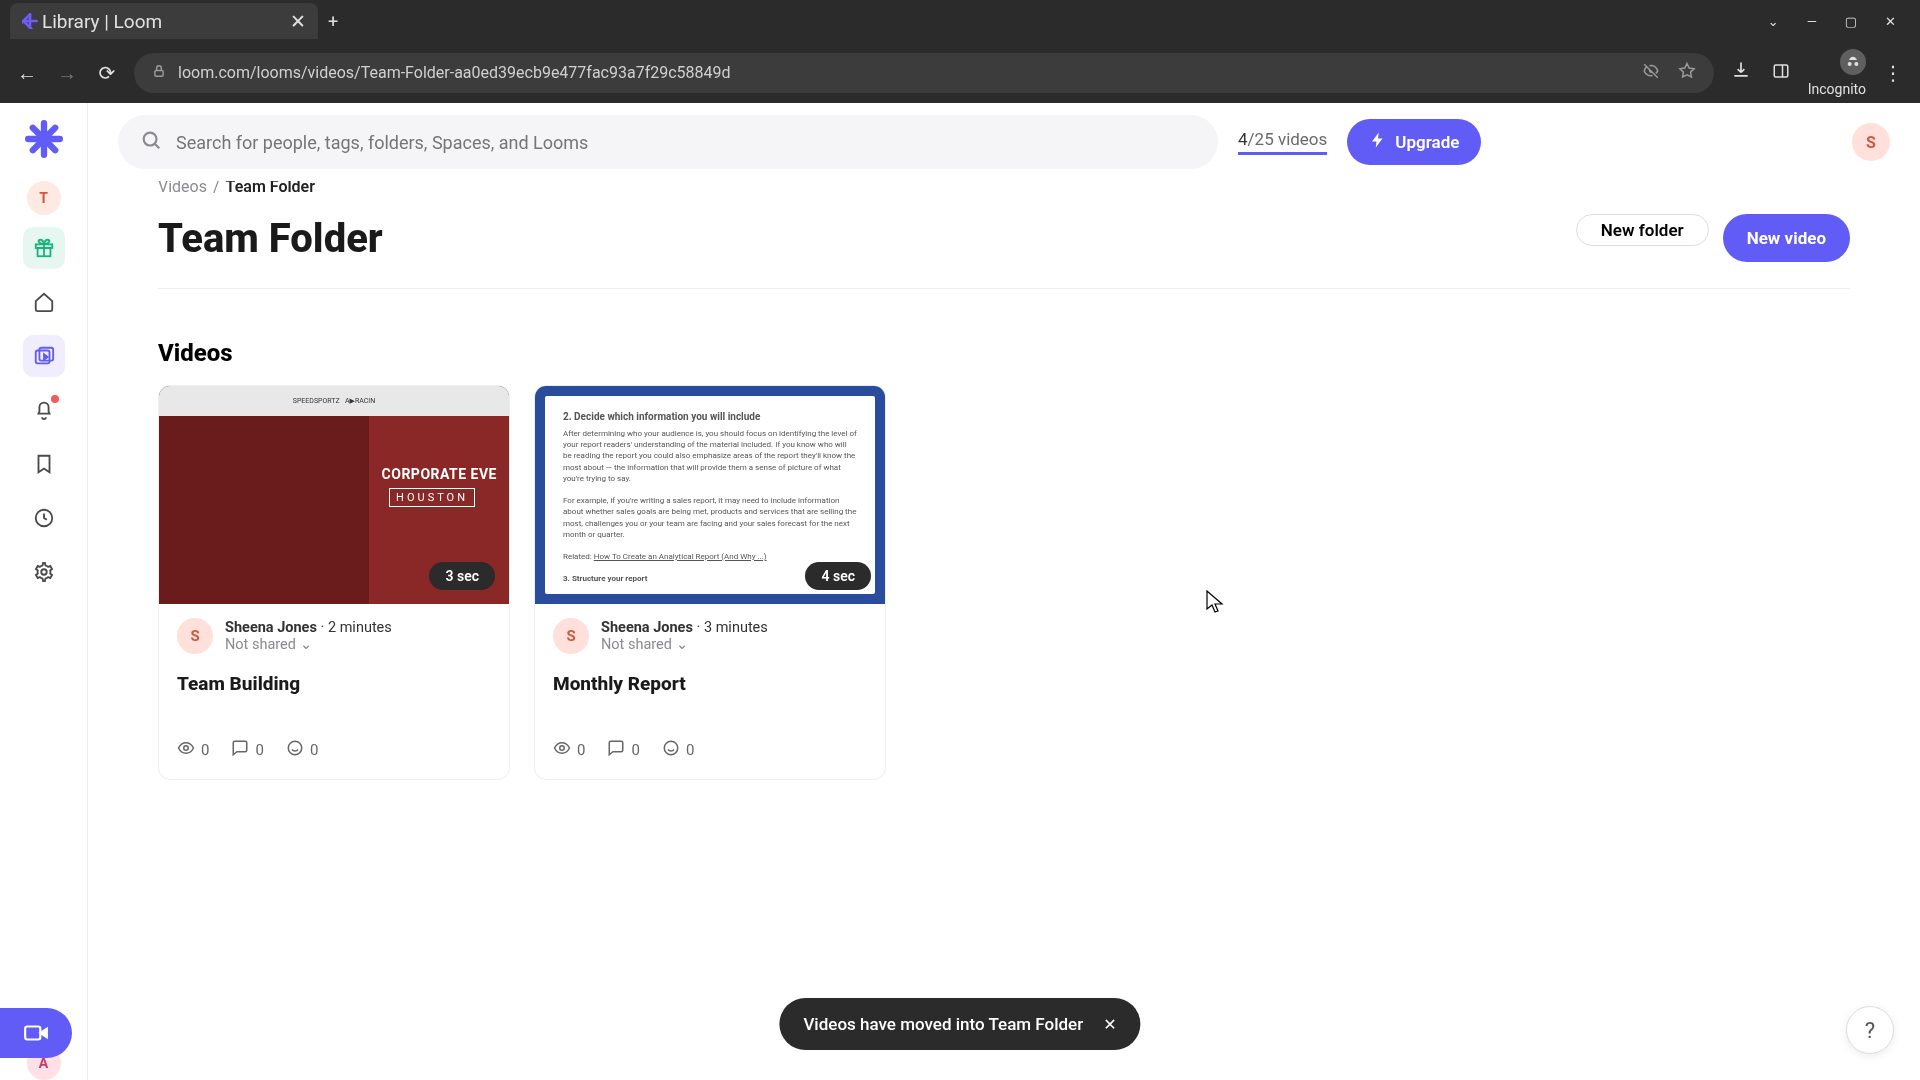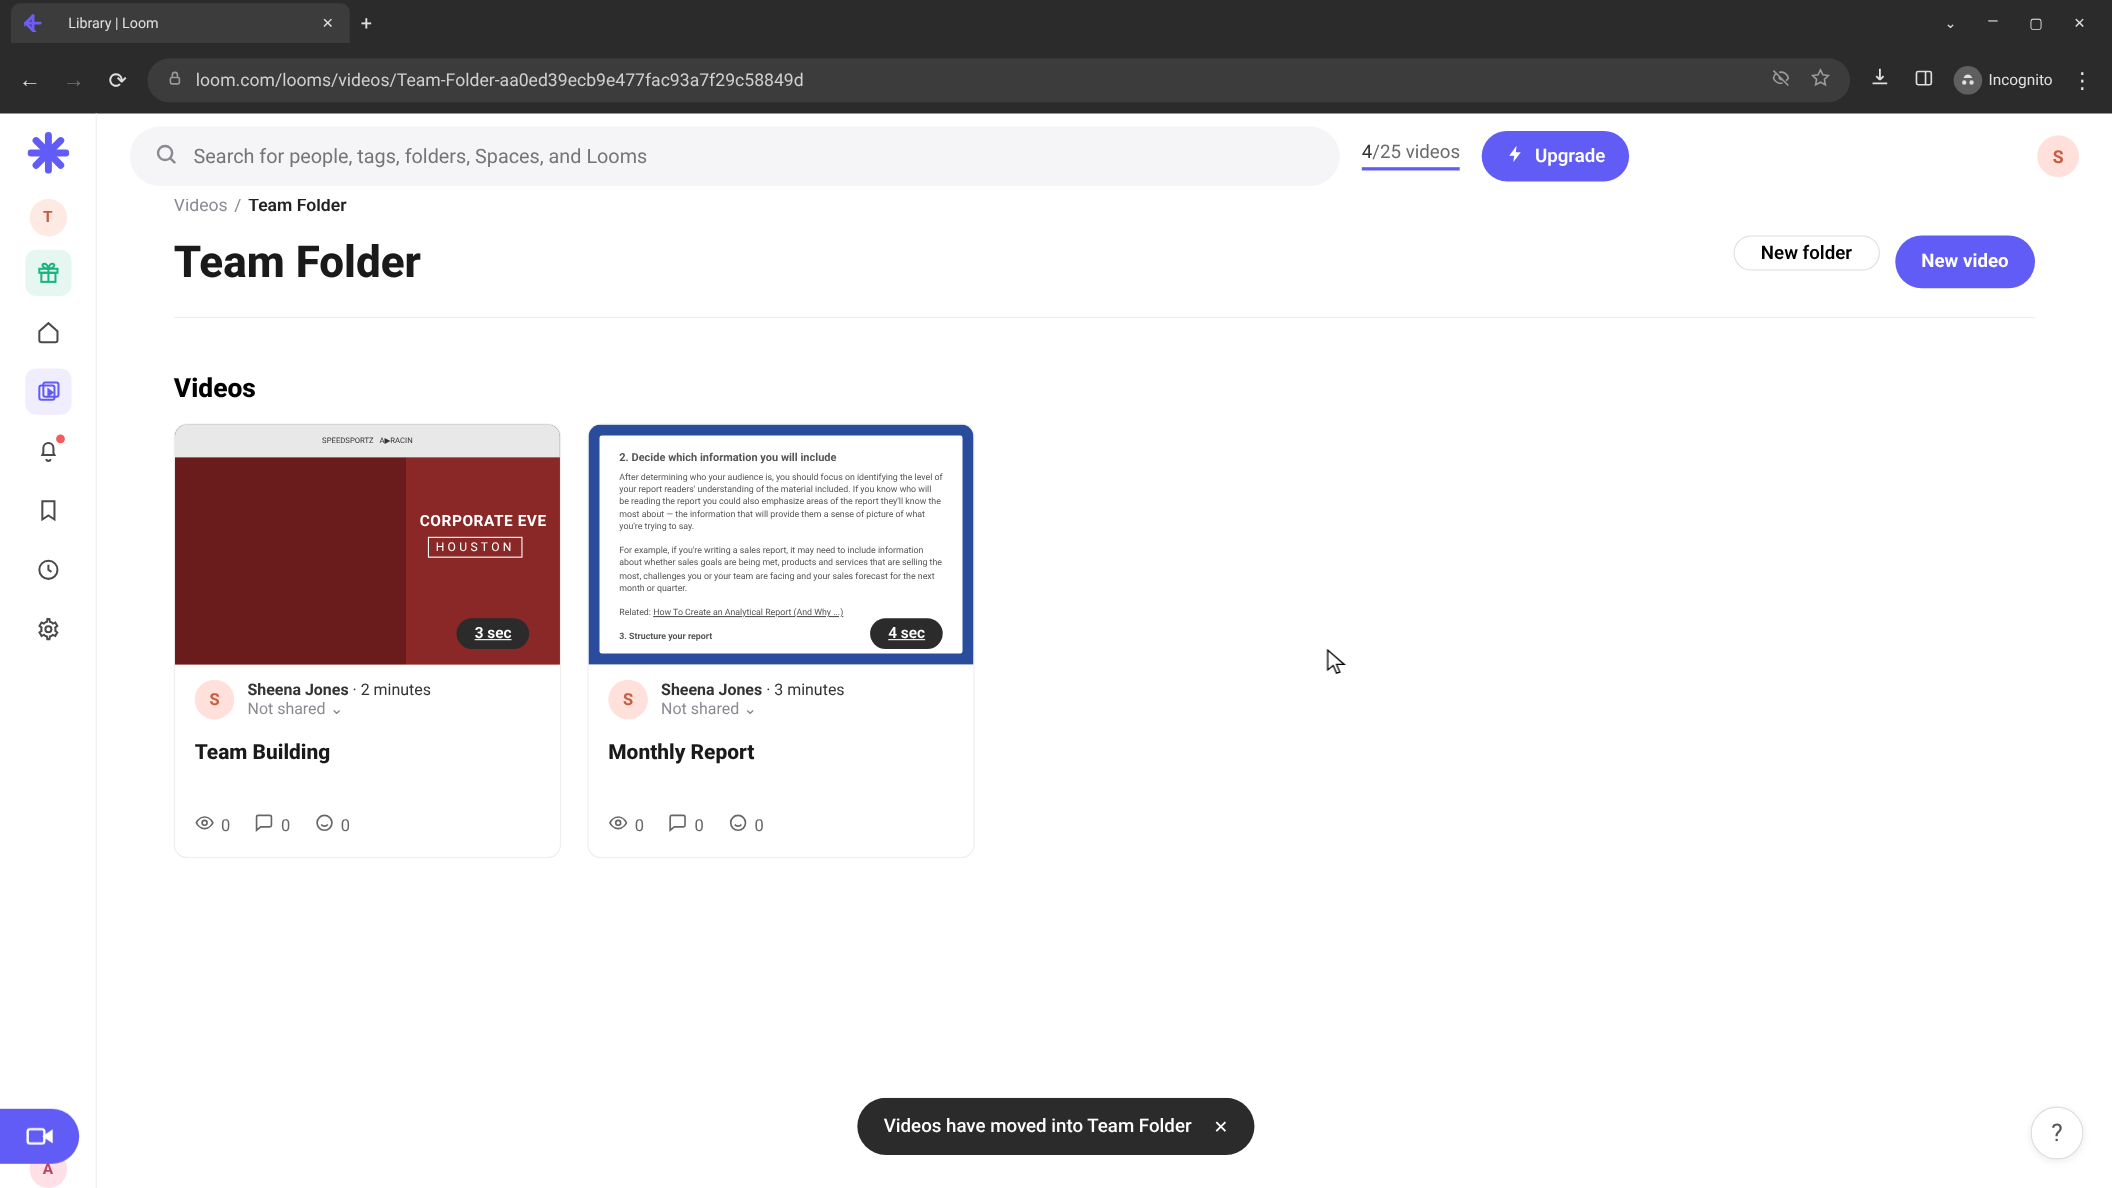--- a/index.html
+++ b/index.html
@@ -1,35 +1,35 @@
 <!DOCTYPE html>
 <html><head>
 <meta charset="utf-8">
 <style>
 * { margin:0; padding:0; box-sizing:border-box; font-family:-apple-system,BlinkMacSystemFont,"Segoe UI",Roboto,sans-serif; }
 body { background:#fff; width:1920px; height:1080px; overflow:hidden; position:relative; }
 
 
 .browser-chrome { background:#2b2b2b; height:103px; }
 .tab-bar { height:42px; display:flex; align-items:center; padding:0 10px; }
-.tab { background:#3c3c3c; height:36px; width:308px; border-radius:8px 8px 0 0; display:flex; align-items:center; padding:0 12px; gap:24px; color:#e0e0e0; font-size:13px; }
+.tab { background:#3c3c3c; height:36px; width:308px; border-radius:8px 8px 0 0; display:flex; align-items:center; padding:0 12px; gap:4px; color:#e0e0e0; font-size:19px; }
 .tab-favicon { width:16px; height:16px; display:flex; align-items:center; justify-content:center; color:#6e5cf5; }
 .tab-title { flex:1; white-space:nowrap; overflow:hidden; }
 .tab-close { width:16px; height:16px; cursor:pointer; display:flex; align-items:center; justify-content:center; }
 .new-tab { color:#e0e0e0; margin-left:10px; font-size:18px; cursor:pointer; }
 .window-controls { margin-left:auto; display:flex; gap:28px; color:#e0e0e0; padding-right:14px; }
 .win-btn { cursor:pointer; font-size:13px; }
 .url-bar-row { height:61px; display:flex; align-items:center; padding:0 14px; gap:14px; background:#2b2b2b; }
 .nav-btn { color:#e0e0e0; font-size:20px; cursor:pointer; width:26px; text-align:center; }
 .nav-btn.disabled { opacity:.4; cursor:default; }
 .url-bar { flex:1; background:#3c3c3c; height:40px; border-radius:20px; display:flex; align-items:center; padding:0 18px; gap:12px; color:#d0d0d0; font-size:16px; }
 .url-lock { color:#9a9a9a; }
 .url-text { flex:1; }
 .url-icons { display:flex; gap:18px; align-items:center; }
-.incognito { display:flex; align-items:center; gap:6px; color:#e0e0e0; font-size:14px; }
+.incognito { display:flex; align-items:flex-end; gap:6px; color:#e0e0e0; font-size:14px;flex-direction:column; }
 .incog-avatar { width:26px; height:26px; border-radius:50%; background:#5f5f5f; display:flex; align-items:center; justify-content:center; }
 
 
 .app { display:flex; height:calc(1080px - 103px); }
 .sidebar { width:88px; border-right:1px solid #eee; display:flex; flex-direction:column; align-items:center; padding-top:16px; gap:12px; }
 .logo { width:40px; height:40px; display:flex; align-items:center; justify-content:center; margin-bottom:10px; }
 .side-item { width:42px; height:42px; border-radius:10px; display:flex; align-items:center; justify-content:center; cursor:pointer; color:#4a4a4a; position:relative; }
 .side-item.active { background:#f0edff; color:#615cf5; }
 .side-item.gift { background:#e6f7f1; color:#17b57d; }
 .side-avatar { width:34px; height:34px; border-radius:50%; background:#ffe9e3; color:#c85c3f; font-weight:700; display:flex; align-items:center; justify-content:center; font-size:14px; }
@@ -65,21 +65,21 @@
 .card { width:352px; border:1px solid #eee; border-radius:12px; overflow:hidden; background:#fff; }
 .thumb { height:218px; background:#ddd; position:relative; background-size:cover; }
 .thumb.red { background:linear-gradient(180deg,#3a3d5a 0 14%,#b02a2a 14% 100%); }
 .thumb.doc { background:#2a4c9c; }
 .thumb .paper { position:absolute; top:10px; left:10px; right:10px; bottom:10px; background:#fff; border-radius:2px; padding:14px 18px; font-size:8px; color:#555; line-height:1.4; overflow:hidden; }
 .thumb .red-overlay { position:absolute; inset:0; display:flex; flex-direction:column; }
 .thumb .red-top { height:30px; background:#e8e8e8; display:flex; align-items:center; justify-content:center; gap:6px; font-size:7px; color:#333; }
 .thumb .red-body { flex:1; background:linear-gradient(90deg,#6a1b1b 0 60%,#8a2727 60%); position:relative; }
 .thumb .corp { position:absolute; right:12px; top:50px; color:#fff; font-size:14px; font-weight:700; letter-spacing:.5px; }
 .thumb .houston { position:absolute; right:34px; top:72px; color:#fff; font-size:11px; letter-spacing:3px; border:1px solid #fff; padding:2px 6px;margin-left:36px; }
-.dur-badge { position:absolute; right:28px; bottom:14px; background:#2b2b2b; color:#fff; font-size:14px; font-weight:600; padding:6px 16px; border-radius:14px;text-decoration:underline; }
+.dur-badge { position:absolute; right:14px; bottom:14px; background:#2b2b2b; color:#fff; font-size:14px; font-weight:600; padding:6px 16px; border-radius:14px; }
 
 .meta { padding:14px 18px 18px 18px; }
 .meta-row { display:flex; align-items:center; gap:12px; }
 .mini-avatar { width:36px; height:36px; border-radius:50%; background:#ffe0db; color:#c85c3f; font-weight:700; display:flex; align-items:center; justify-content:center; font-size:15px; }
 .meta-text { display:flex; flex-direction:column; font-size:14.5px; }
 .author-line { color:#333; }
 .author-name { font-weight:700; }
 .share-line { color:#8a8a92; display:flex; align-items:center; gap:4px; }
 .card-title { font-weight:800; font-size:19px; margin-top:18px; color:#1a1a1a; }
 .stats { display:flex; gap:22px; margin-top:44px; color:#666; font-size:15px; }

